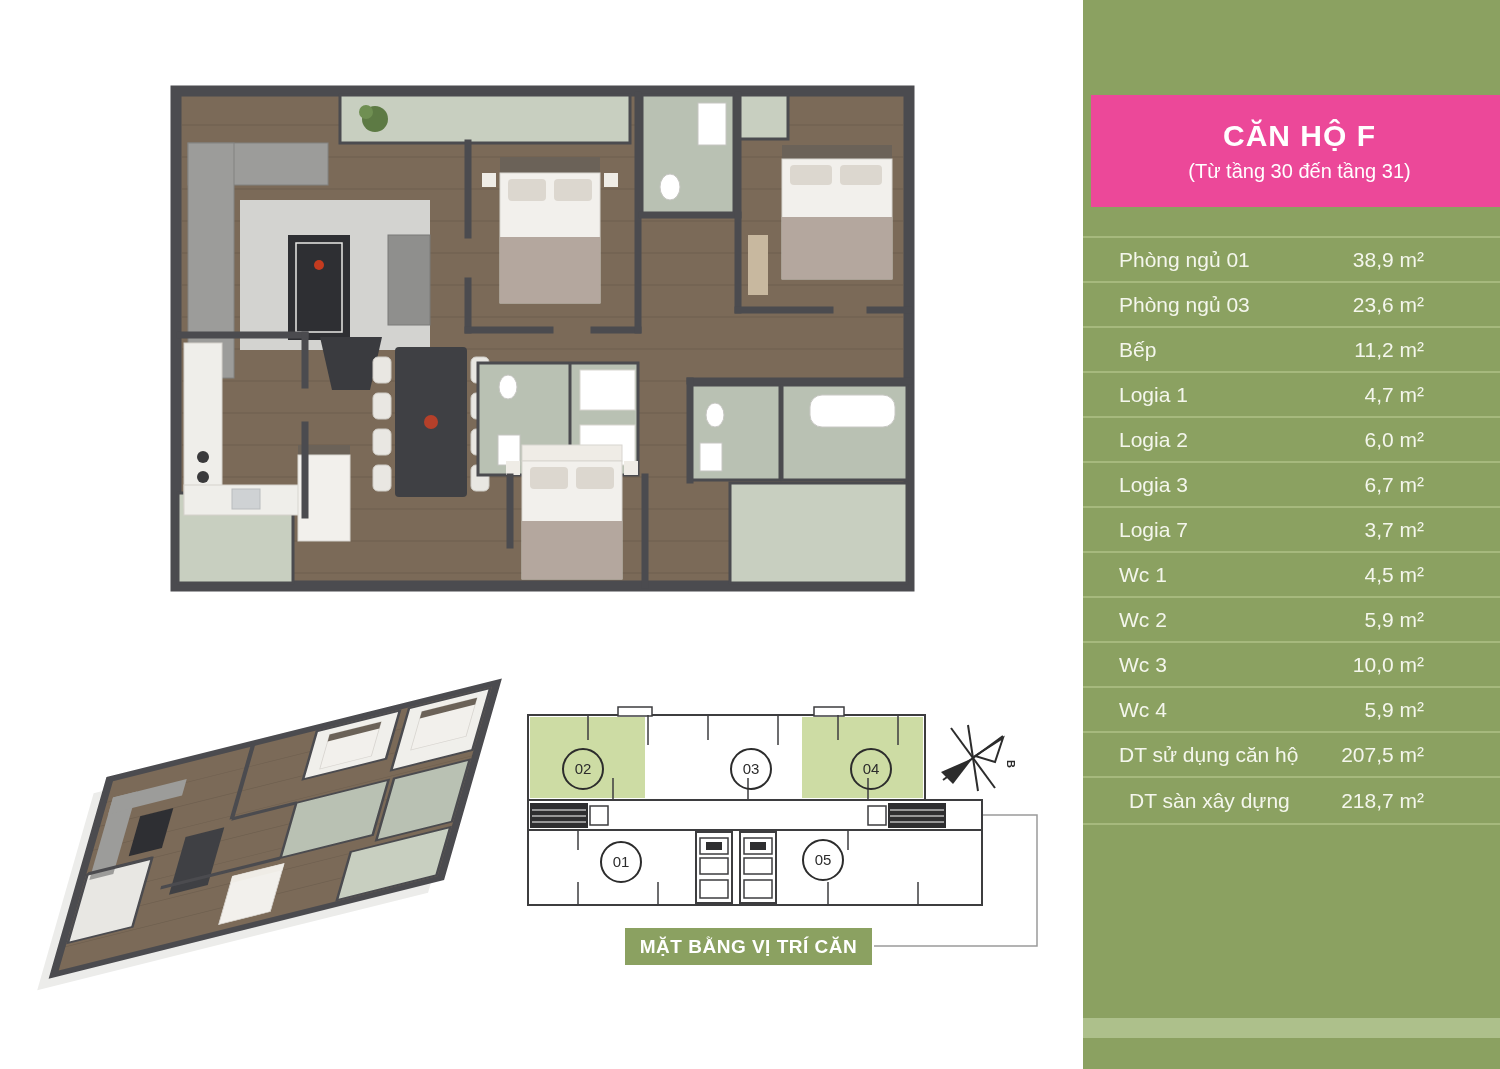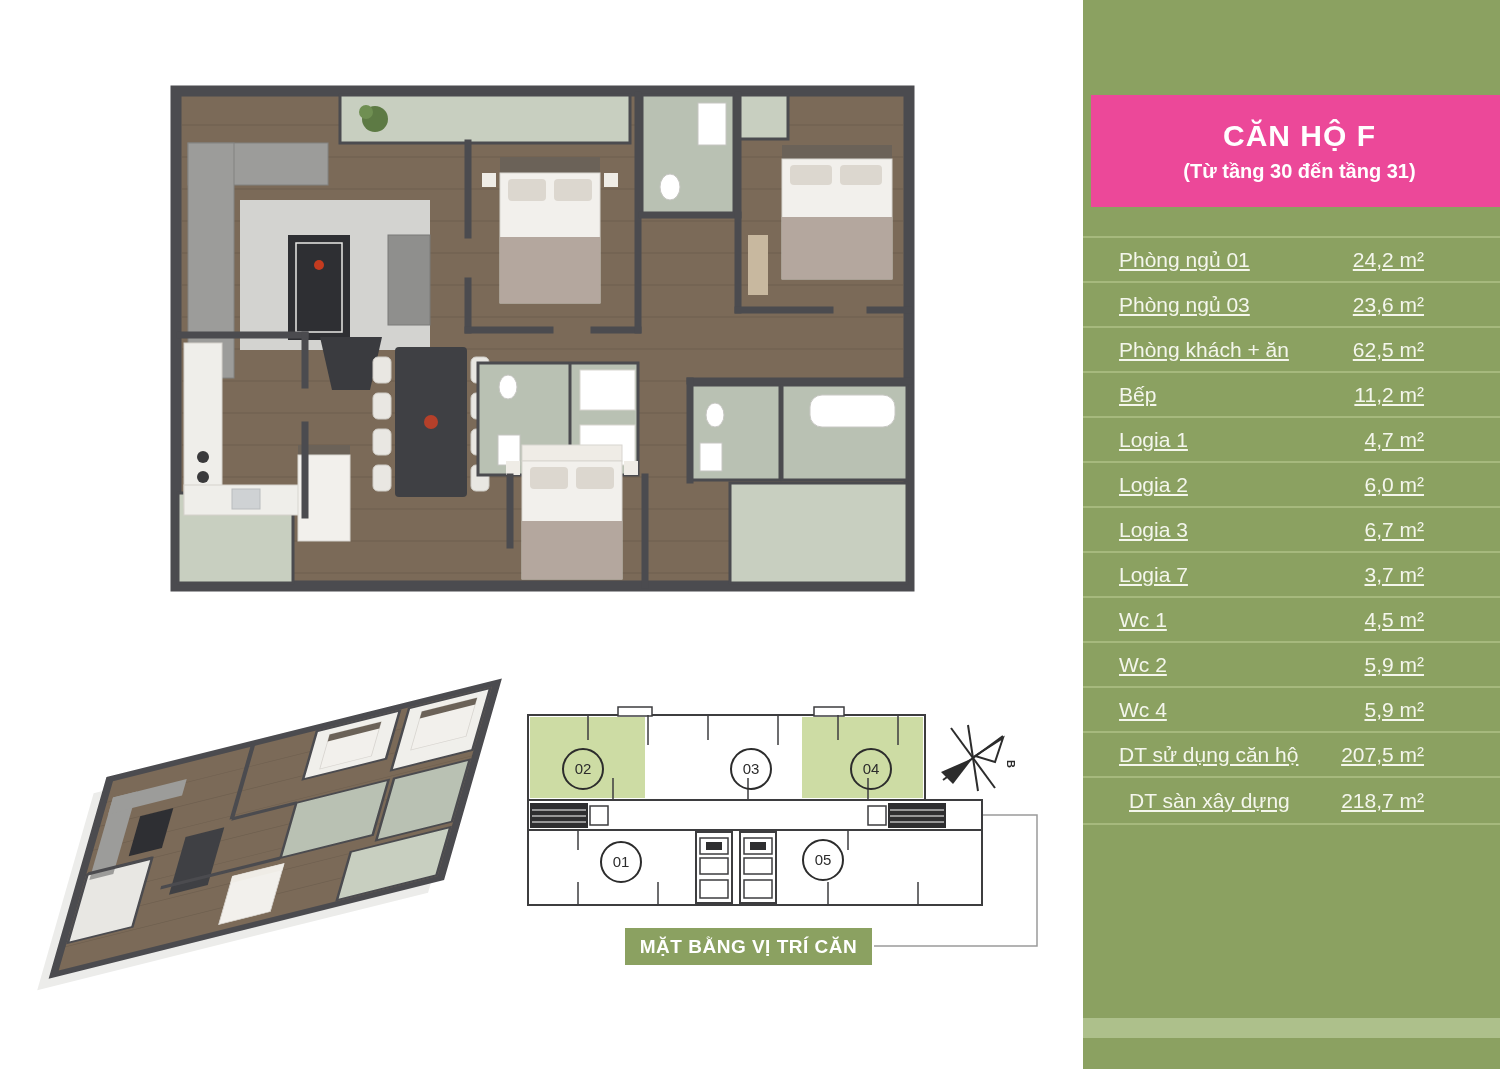--- a/index.html
+++ b/index.html
@@ -12,29 +12,29 @@
   
   .sidebar{
     left:1083px;top:0;width:417px;height:1069px;background:#8ba161;
   }
   .sidebar-header{
     position:absolute;left:0;top:95px;width:100%;height:112px;background:#ec4899;
     display:flex;flex-direction:column;align-items:center;justify-content:center;
     color:#ffffff;text-align:center;margin-left:8px;
   }
   .apt-title{font-size:30px;font-weight:bold;letter-spacing:1px;line-height:1.15;}
-  .apt-sub{font-size:20px;margin-top:6px;font-weight:bold;}
+  .apt-sub{font-size:20px;margin-top:6px;}
   .room-table{
     position:absolute;left:0;top:236px;width:100%;
     border-top:2px solid #a6b97d;border-bottom:2px solid #a6b97d;
   }
   .row{
     box-sizing:border-box;height:45px;display:flex;align-items:center;
     justify-content:space-between;padding:0 76px 0 36px;
-    border-bottom:2px solid #a6b97d;color:#f4f6ec;font-size:21px;text-decoration:underline;
+    border-bottom:2px solid #a6b97d;color:#f4f6ec;font-size:21px;
   }
   .row:last-child{border-bottom:none;padding-left:46px;}
   .sidebar-bottom-band{
     position:absolute;left:0;top:1018px;width:100%;height:20px;background:#adc08b;
   }
 
   
   .main-plan{left:170px;top:85px;width:745px;height:507px;}
   .main-plan svg{width:100%;height:100%;display:block;}
 
@@ -324,31 +324,27 @@
 
 <aside class="abs sidebar">
   <div class="sidebar-header">
     <div class="apt-title">CĂN HỘ F</div>
     <div class="apt-sub">(Từ tầng 30 đến tầng 31)</div>
   </div>
 
   <div class="room-table">
     <div class="row">
         <span>Phòng ngủ 01</span>
-        <span>24,2 m²</span>
+        <span>38,9 m²</span>
       </div>
     <div class="row">
         <span>Phòng ngủ 03</span>
         <span>23,6 m²</span>
       </div>
     <div class="row">
-        <span>Phòng khách + ăn</span>
-        <span>62,5 m²</span>
-      </div>
-    <div class="row">
         <span>Bếp</span>
         <span>11,2 m²</span>
       </div>
     <div class="row">
         <span>Logia 1</span>
         <span>4,7 m²</span>
       </div>
     <div class="row">
         <span>Logia 2</span>
         <span>6,0 m²</span>
@@ -363,20 +359,24 @@
       </div>
     <div class="row">
         <span>Wc 1</span>
         <span>4,5 m²</span>
       </div>
     <div class="row">
         <span>Wc 2</span>
         <span>5,9 m²</span>
       </div>
     <div class="row">
+        <span>Wc 3</span>
+        <span>10,0 m²</span>
+      </div>
+    <div class="row">
         <span>Wc 4</span>
         <span>5,9 m²</span>
       </div>
     <div class="row">
         <span>DT sử dụng căn hộ</span>
         <span>207,5 m²</span>
       </div>
     <div class="row">
         <span>DT sàn xây dựng</span>
         <span>218,7 m²</span>

